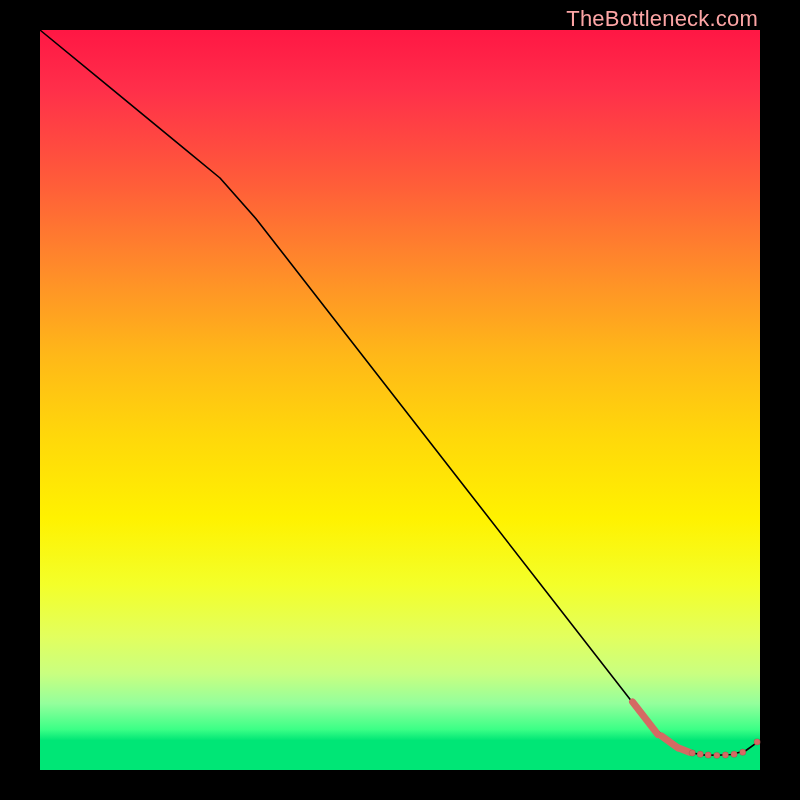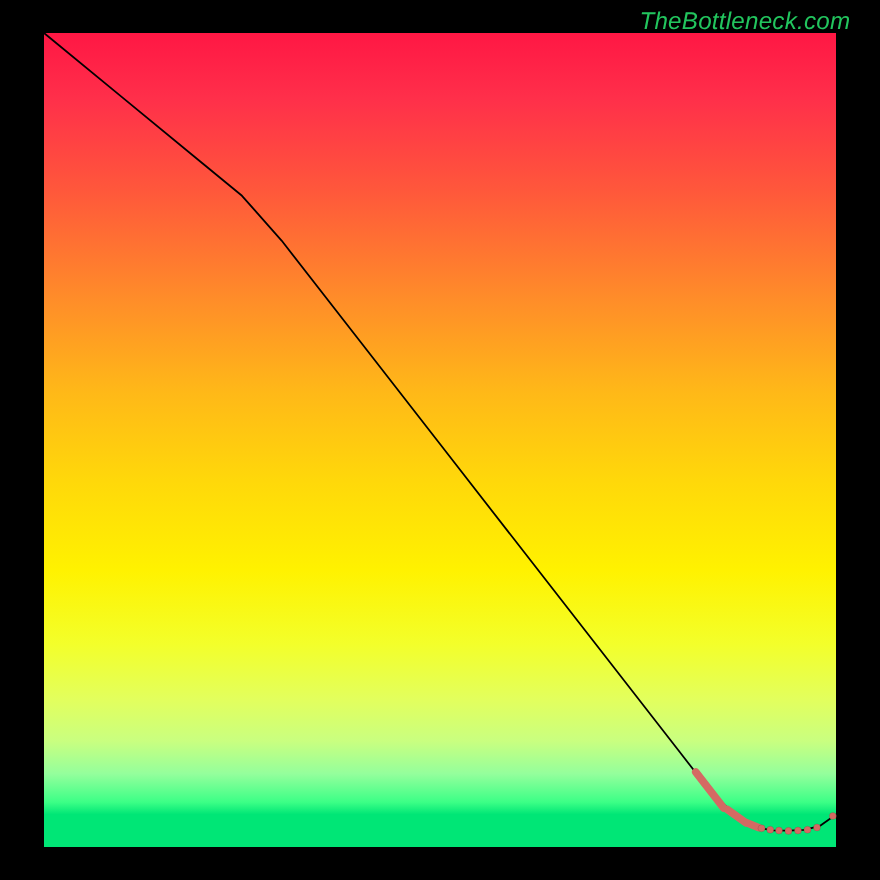--- a/index.html
+++ b/index.html
@@ -37,27 +37,26 @@
       #c9ff80 87%,
       #94ff9c 91%,
       #3cff86 94.5%,
       #00e676 96%,
       #00e676 100%
     );
   }
   .watermark {
     position: absolute;
     top: 6px;
-    right: 27px;
-    color: #22c55e;
+    right: 42px;
+    color: #fca5a5;
     font-size: 22px;
     font-weight: 500;
     letter-spacing: 0.2px;
     user-select: none;
-    font-style: italic;
   }
   svg.overlay {
     position: absolute;
     left: 40px;
     top: 30px;
     width: 720px;
     height: 740px;
     overflow: visible;
   }
   .curve {

